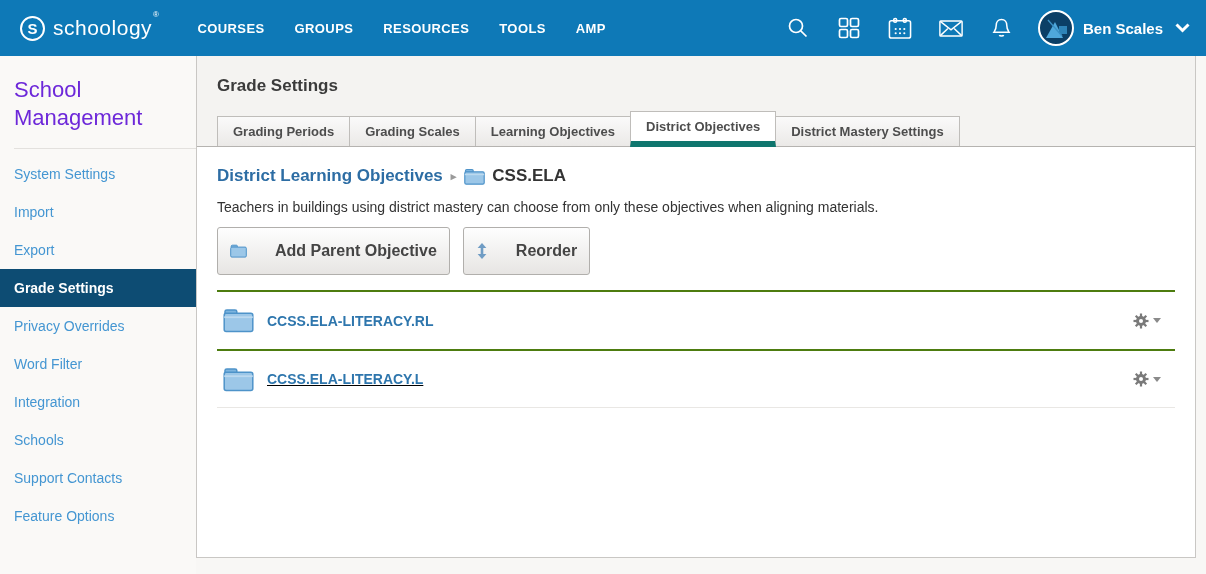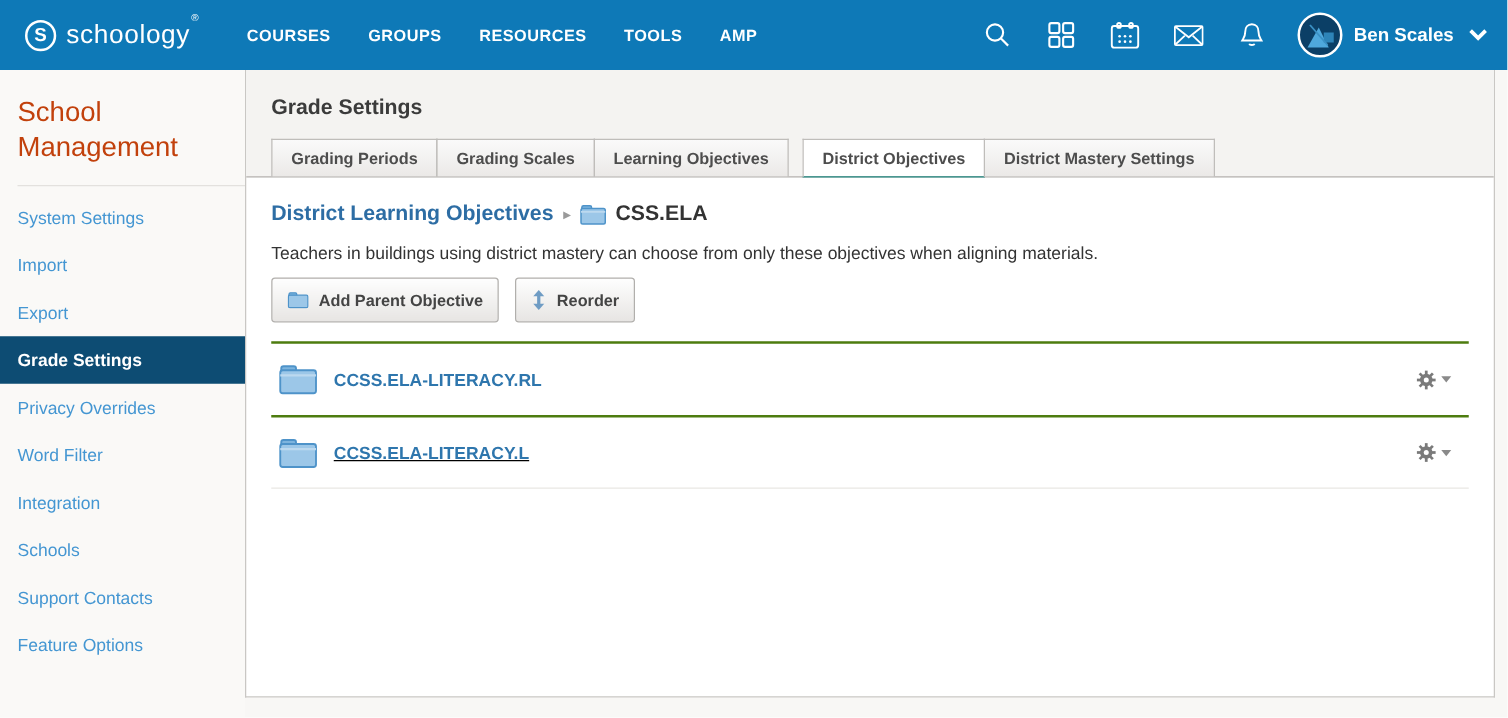--- a/index.html
+++ b/index.html
@@ -40,21 +40,21 @@
   .user-name { font-size:15px; font-weight:bold; margin:0 10px 0 9px; }
   .chev { margin-left:2px; }
 
   
   .sidebar {
     position:absolute; left:0; top:56px; width:196px; bottom:0;
     background:#faf9f7;
   }
   .sidebar-title {
     margin:20px 14px 0 14px; font-size:22px; line-height:28px;
-    color:#c2410c; font-weight:400; width:150px;
+    color:#6d28d9; font-weight:400; width:150px;
   }
   .sidebar-divider { border:none; border-top:1px solid #e3e1de; margin:16px 0 6px 14px; }
   .sidebar-item {
     padding:10px 14px; font-size:14px; line-height:18px;
     color:#4496d2; cursor:pointer;
   }
   .sidebar-item.active { background:#0d4c73; color:#fff; font-weight:bold; }
 
   
   .panel {
@@ -67,40 +67,41 @@
   }
   .panel-title { font-size:17px; font-weight:bold; color:#3b3b3b; margin-bottom:15px; }
   .tabs { display:flex; align-items:flex-end; }
   .tab {
     border:1px solid #bfbdba; border-bottom:none;
     background:linear-gradient(#fafafa,#ebe9e7);
     padding:7px 15px; font-size:13px; font-weight:bold; color:#4d4d4d;
     margin-right:-1px; cursor:pointer; white-space:nowrap;text-align:center;
   }
   .tab.active {
-    background:#fff; margin-bottom:-1px; border-bottom:1px solid #0f766e;
-    position:relative; z-index:2;margin-left:12px;
+    background:#fff; margin-bottom:-1px; border-bottom:6px solid #0f766e;
+    position:relative; z-index:2;
   }
   .panel-body { padding:19px 20px; }
 
   .breadcrumb { display:flex; align-items:center; font-size:17px; font-weight:bold; }
   .crumb-link { color:#2d6da4; cursor:pointer; }
   .crumb-sep { color:#9a9a9a; font-size:11px; margin:0 8px; }
   .crumb-folder { margin-right:7px; display:flex; }
   .crumb-current { color:#333; }
 
   .desc { font-size:14px; color:#333; margin-top:13px; }
 
   .btn-row { margin-top:12px; display:flex; }
   .btn {
     display:inline-flex; align-items:center;
     border:1px solid #b1afac; border-radius:3px;
     background:linear-gradient(#fefefe,#e7e5e3);
-    padding:9px 12px; font-size:13px; font-weight:bold; color:#444;
+    padding:14px 12px; font-size:16px; font-weight:bold; color:#444;
     cursor:pointer;
+    gap:20px;
   }
   .btn + .btn { margin-left:13px;align-items:center; }
   .btn .ic { margin-right:8px; display:flex; }
 
   .obj-list { margin-top:15px; }
   .obj-row {
     display:flex; align-items:center; height:59px;
     border-top:2px solid #4d7c0f; padding:0 6px;
   }
   .obj-row:last-child { border-bottom:1px solid #e9e7e4;text-decoration:underline; }

